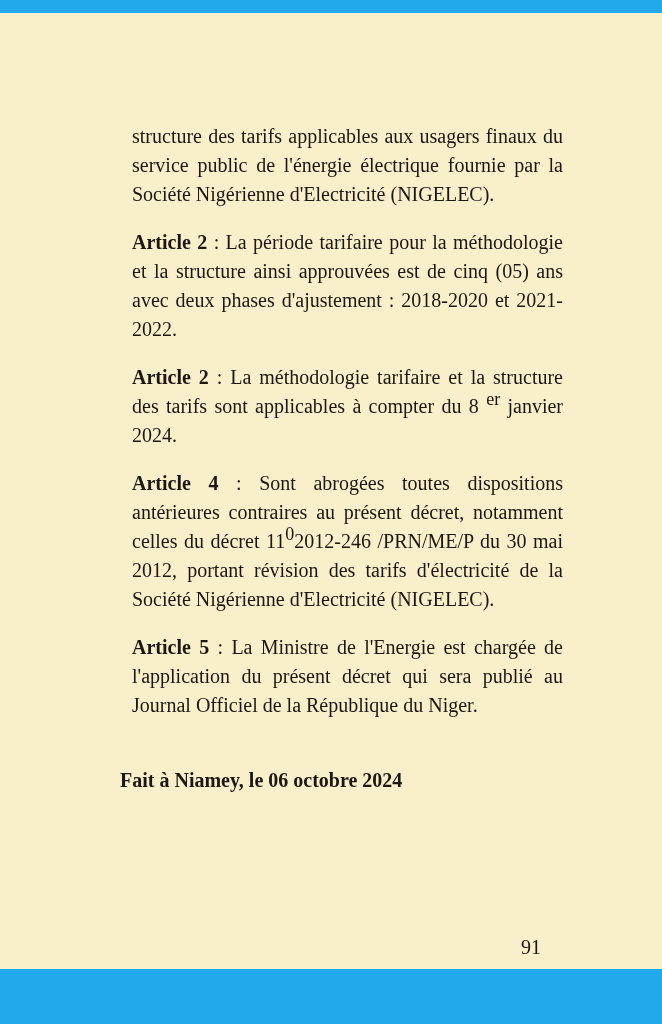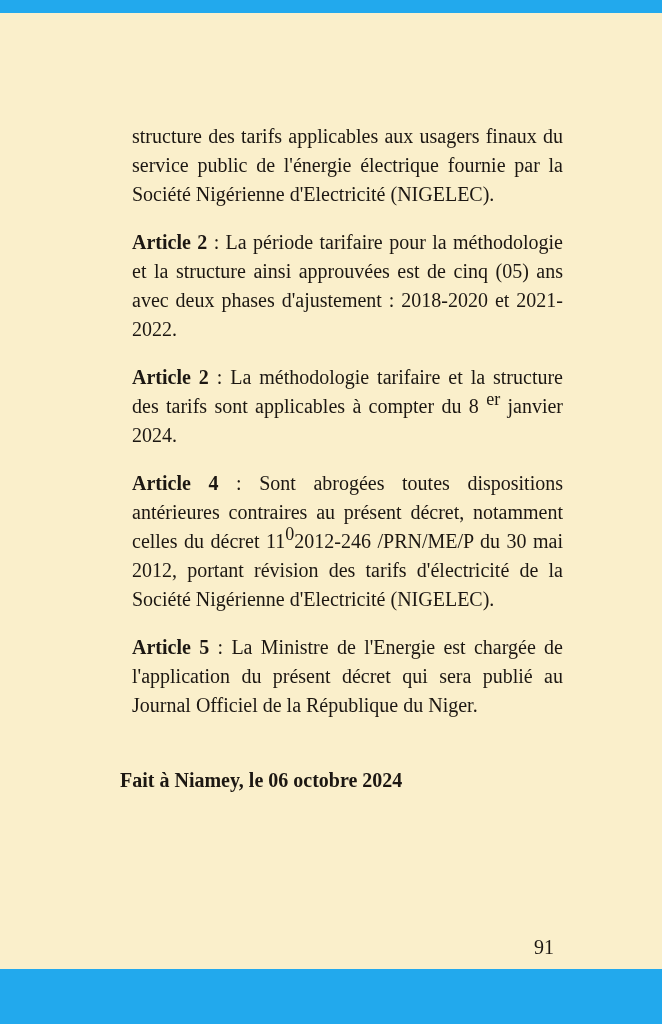--- a/index.html
+++ b/index.html
@@ -52,21 +52,21 @@
   p.dateline {
     margin: 46px 0 0 0;
     font-size: 20px;
     line-height: 29px;
     font-weight: bold;
     text-align: left;
   }
   .page-number {
     position: absolute;
     top: 935px;
-    right: 108px;
+    right: 121px;
     font-size: 20px;
     line-height: 24px;
     text-align: right;
   }
 </style>
 </head>
 <body>
 
 <div class="accent-bar top"></div>
 

